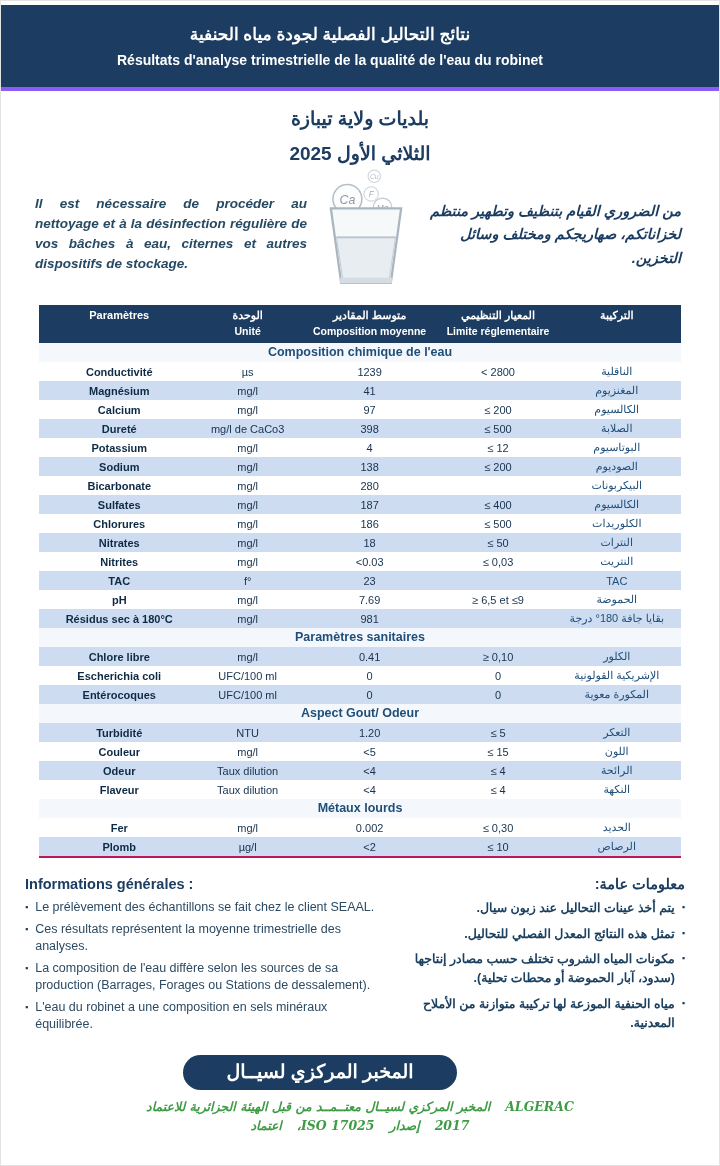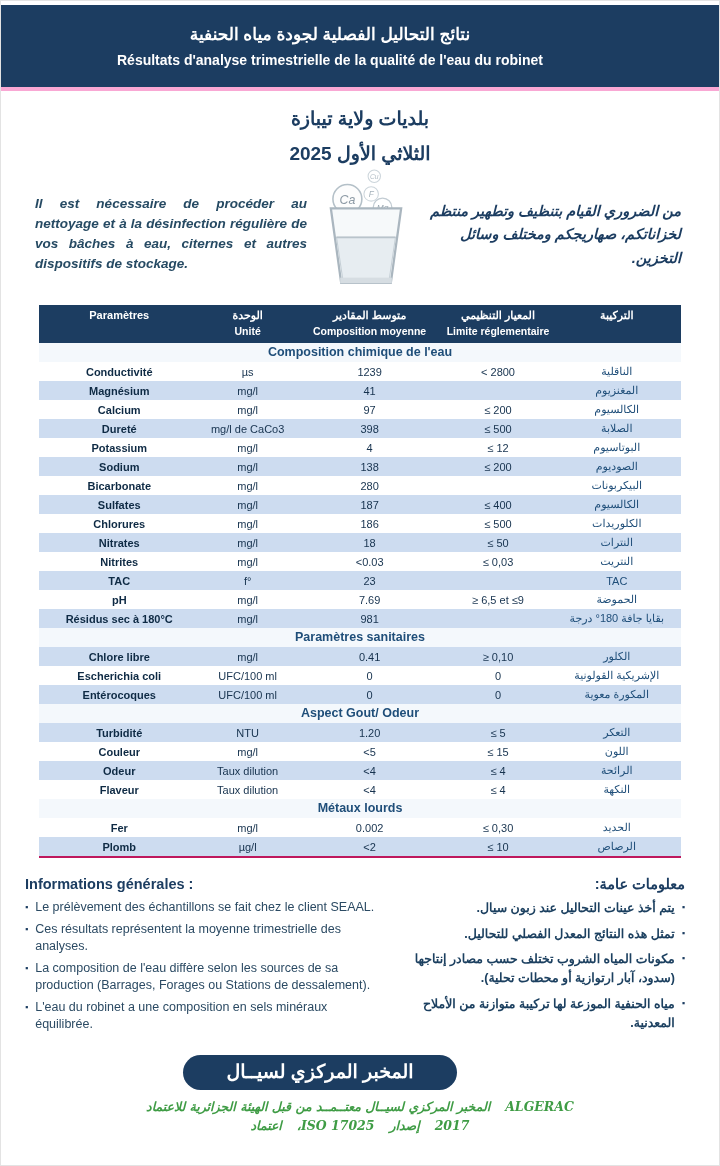--- a/index.html
+++ b/index.html
@@ -7,21 +7,21 @@
   body {
     width:720px; height:1166px; overflow:hidden;
     background:#ffffff; border:1px solid #e3e3e3;
     font-family:"Liberation Sans", sans-serif;
     color:#16324E;
   }
   
   .banner {
     margin-top:4px; background:#1C3D61; height:86px; position:relative;
     display:flex; flex-direction:column; justify-content:center;
-    border-bottom:4px solid #f9a8d4;
+    border-bottom:4px solid #8b5cf6;
   }
   .banner-text { text-align:center; color:#fff; padding-right:60px; }
   .banner-ar { font-size:17px; font-weight:bold; margin-bottom:7px; direction:rtl; }
   .banner-fr { font-size:14px; font-weight:bold; }
   .logo-box { position:absolute; right:16px; top:8px; }
   
   .region-title, .period-title {
     text-align:center; color:#1C3D61; font-weight:bold; font-size:19px; direction:rtl;
   }
   .region-title { margin-top:16px; }
@@ -334,21 +334,21 @@
         <div class="bullet-item">
           <span class="bullet-mark">▪</span>
           <span class="bullet-text">يتم أخذ عينات التحاليل عند زبون سيال.</span>
         </div>
         <div class="bullet-item">
           <span class="bullet-mark">▪</span>
           <span class="bullet-text">تمثل هذه النتائج المعدل الفصلي للتحاليل.</span>
         </div>
         <div class="bullet-item">
           <span class="bullet-mark">▪</span>
-          <span class="bullet-text">مكونات المياه الشروب تختلف حسب مصادر إنتاجها (سدود، آبار ارتوازية أو محطات تحلية).</span>
+          <span class="bullet-text">مكونات المياه الشروب تختلف حسب مصادر إنتاجها (سدود، آبار الحموضة أو محطات تحلية).</span>
         </div>
         <div class="bullet-item">
           <span class="bullet-mark">▪</span>
           <span class="bullet-text">مياه الحنفية الموزعة لها تركيبة متوازنة من الأملاح المعدنية.</span>
         </div>
       </div>
   </div>
 </div>
 
 <div class="stamp">المخبر المركزي لسيــال</div>

